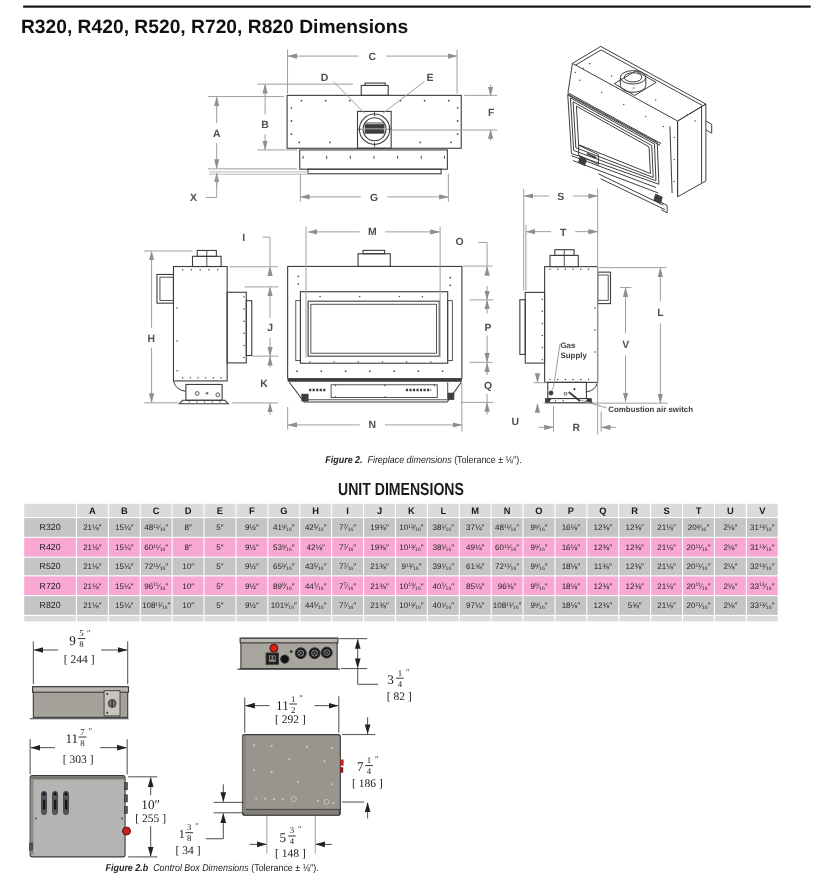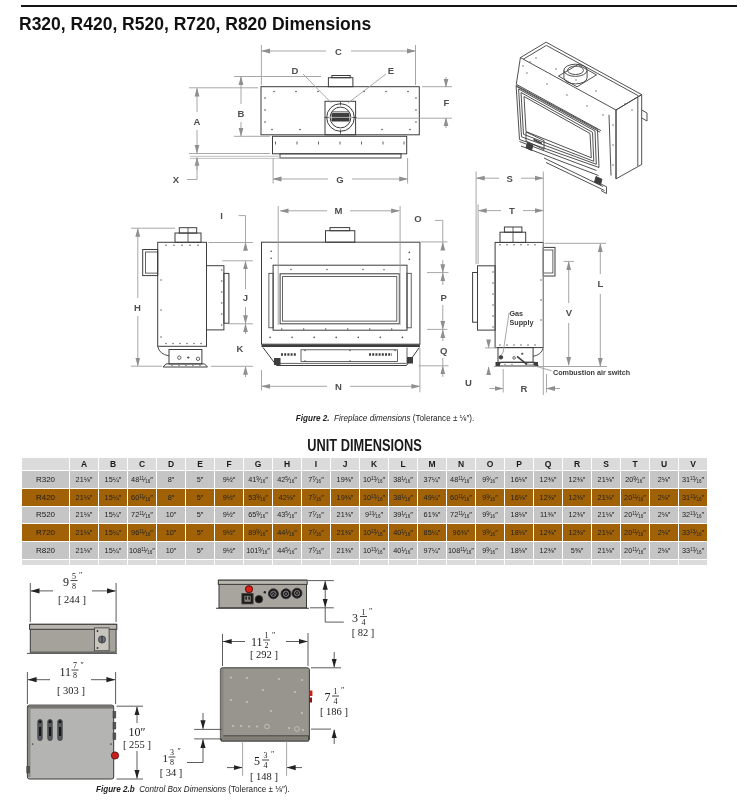--- a/index.html
+++ b/index.html
@@ -10,21 +10,21 @@
 #title{left:19px;top:14px;font-size:17.5px;font-weight:bold;color:#111;white-space:nowrap;}
 #cap2{left:0;top:413px;width:770px;text-align:center;font-size:9px;color:#222;transform:scaleX(0.9);transform-origin:385px 0;}
 #cap2 b,i{white-space:nowrap;}
 #unitdim{left:0px;top:437px;width:729px;text-align:center;font-size:16px;font-weight:bold;color:#1a1a1a;transform:scaleX(0.8);transform-origin:364.5px 0;}
 table#dims{position:absolute;left:21px;top:457px;border-collapse:separate;border-spacing:1px;table-layout:fixed;}
 #dims td,#dims th{padding:0;margin:0;text-align:center;vertical-align:middle;overflow:hidden;white-space:nowrap;}
 #dims th{height:12px;font-size:8.5px;color:#1a1a1a;background:#dbdbdb;}
 #dims td{height:16.8px;font-size:7.3px;color:#222;}
 #dims td.rl{font-weight:normal;font-size:8px;color:#1a1a1a;}
 #dims tr.d td{background:#c5c5c5;}
-#dims tr.l td{background:#a16207;}
+#dims tr.l td{background:#f9a8d4;}
 #dims tr.s td{background:#dbdbdb;height:5.5px;}
 sup{font-size:4.6px;vertical-align:2px;}
 sub{font-size:4.6px;vertical-align:-1px;}
 #capb{left:96px;top:784px;font-size:9px;color:#222;transform:scaleX(0.9);transform-origin:0 0;white-space:nowrap;}
 </style>
 </head>
 <body>
 <div id="page">
 
 <div class="abs" id="toprule"></div>

